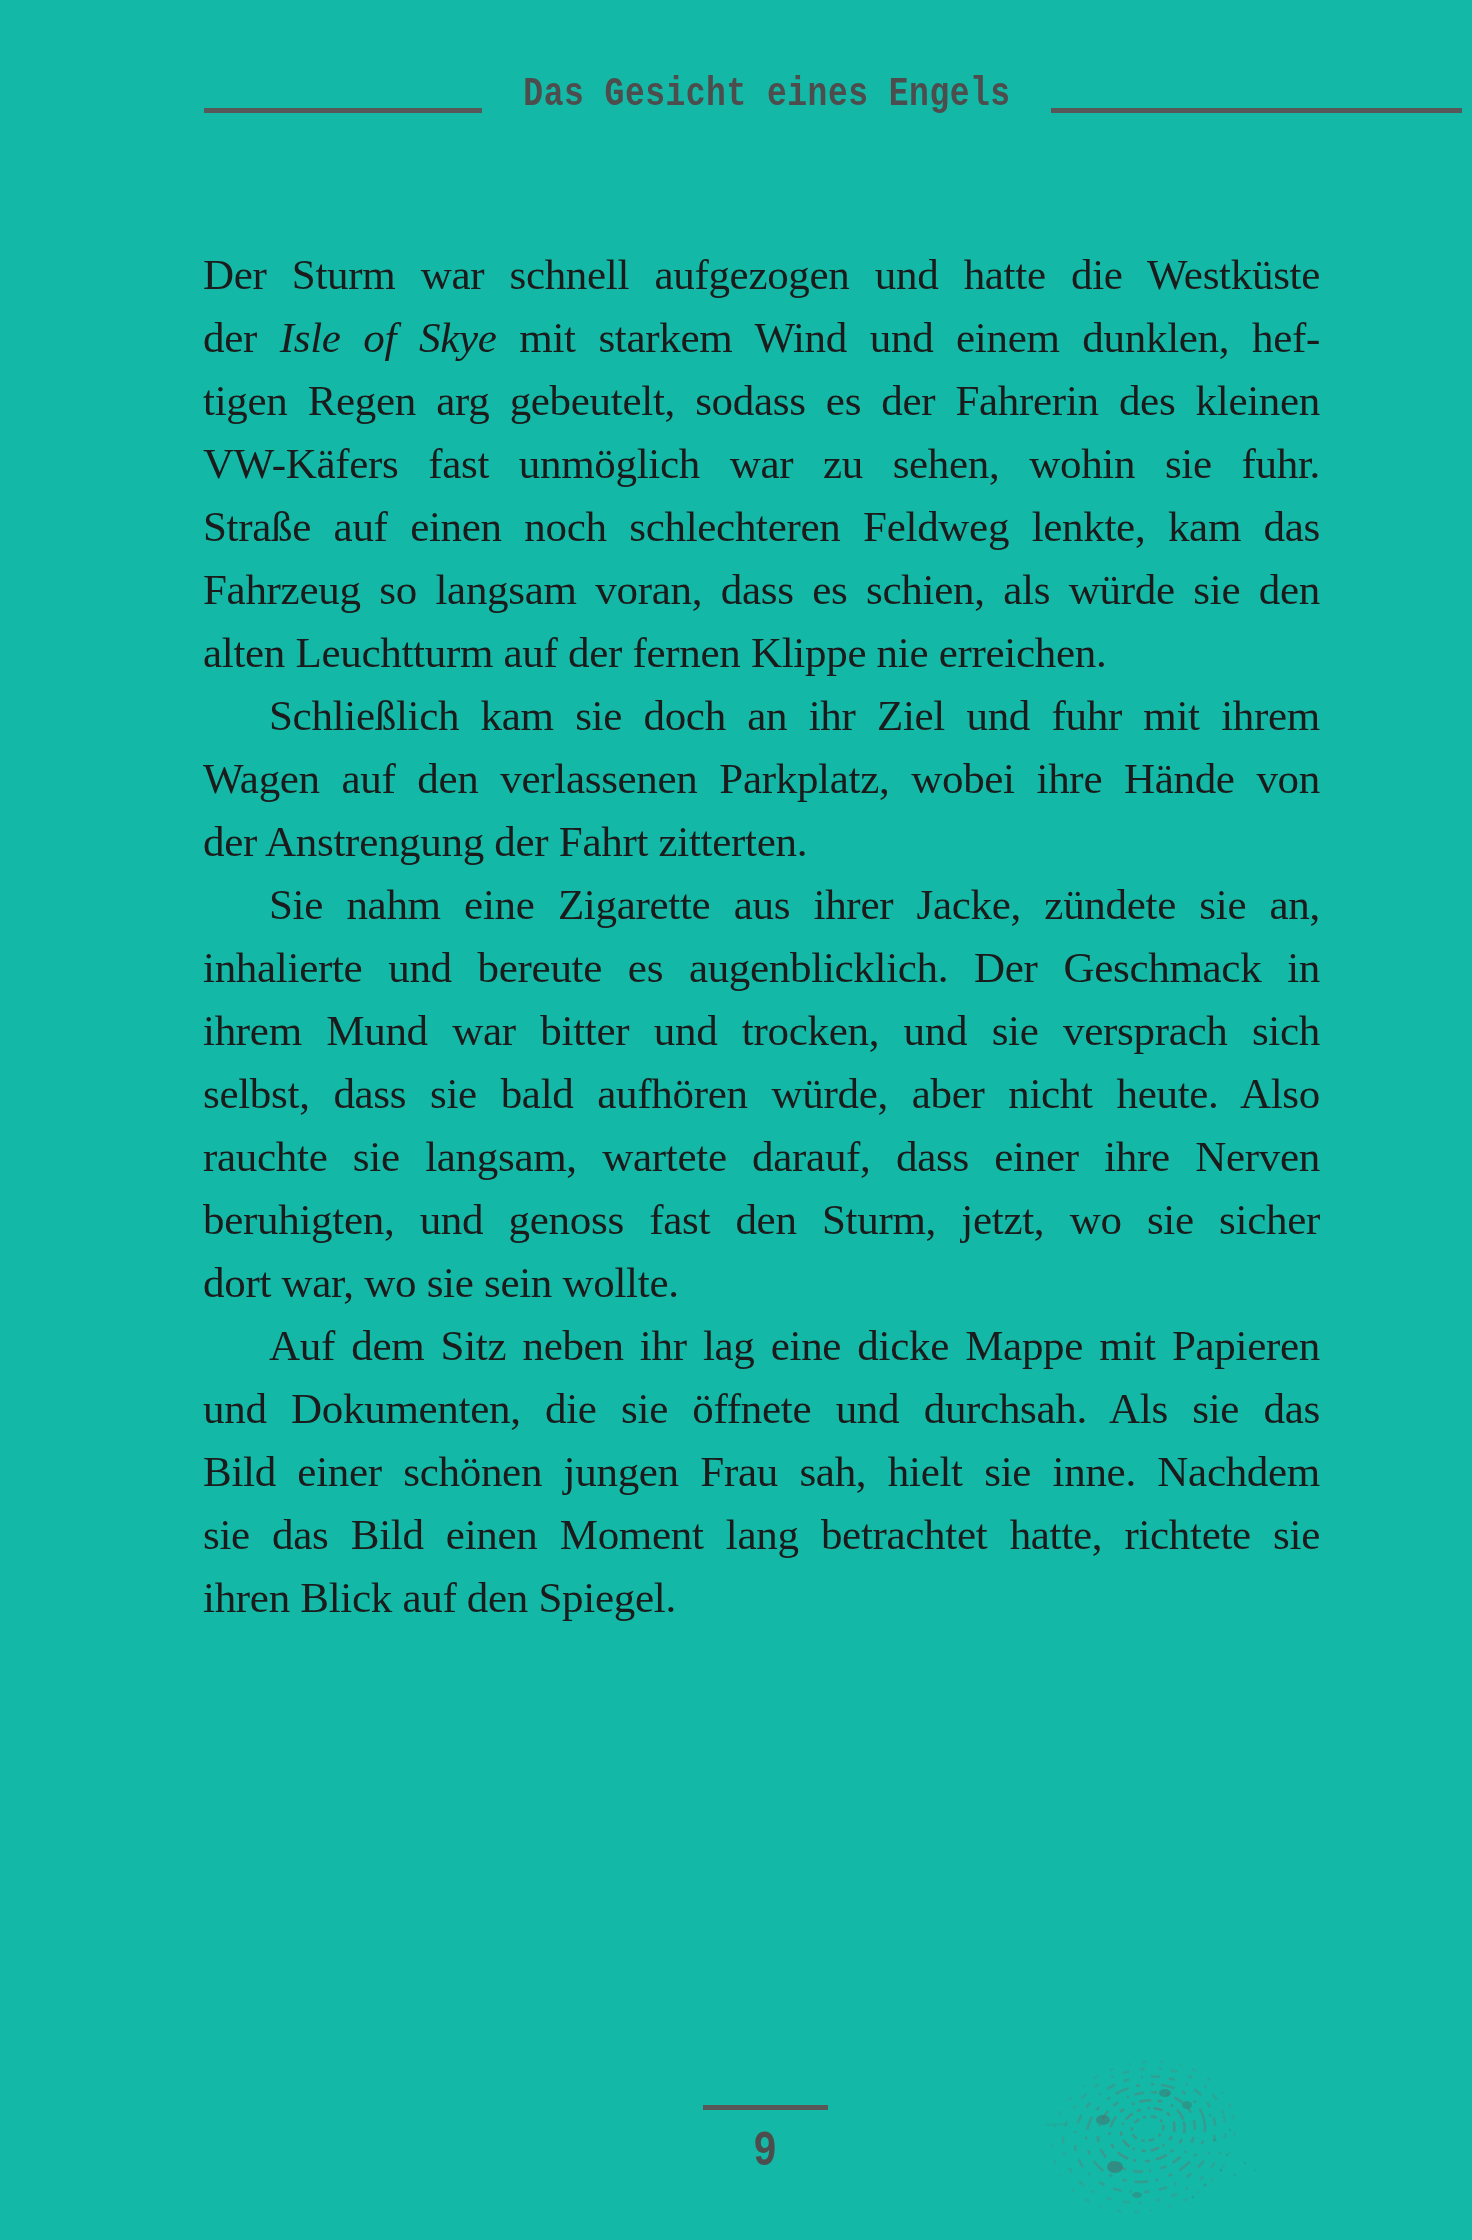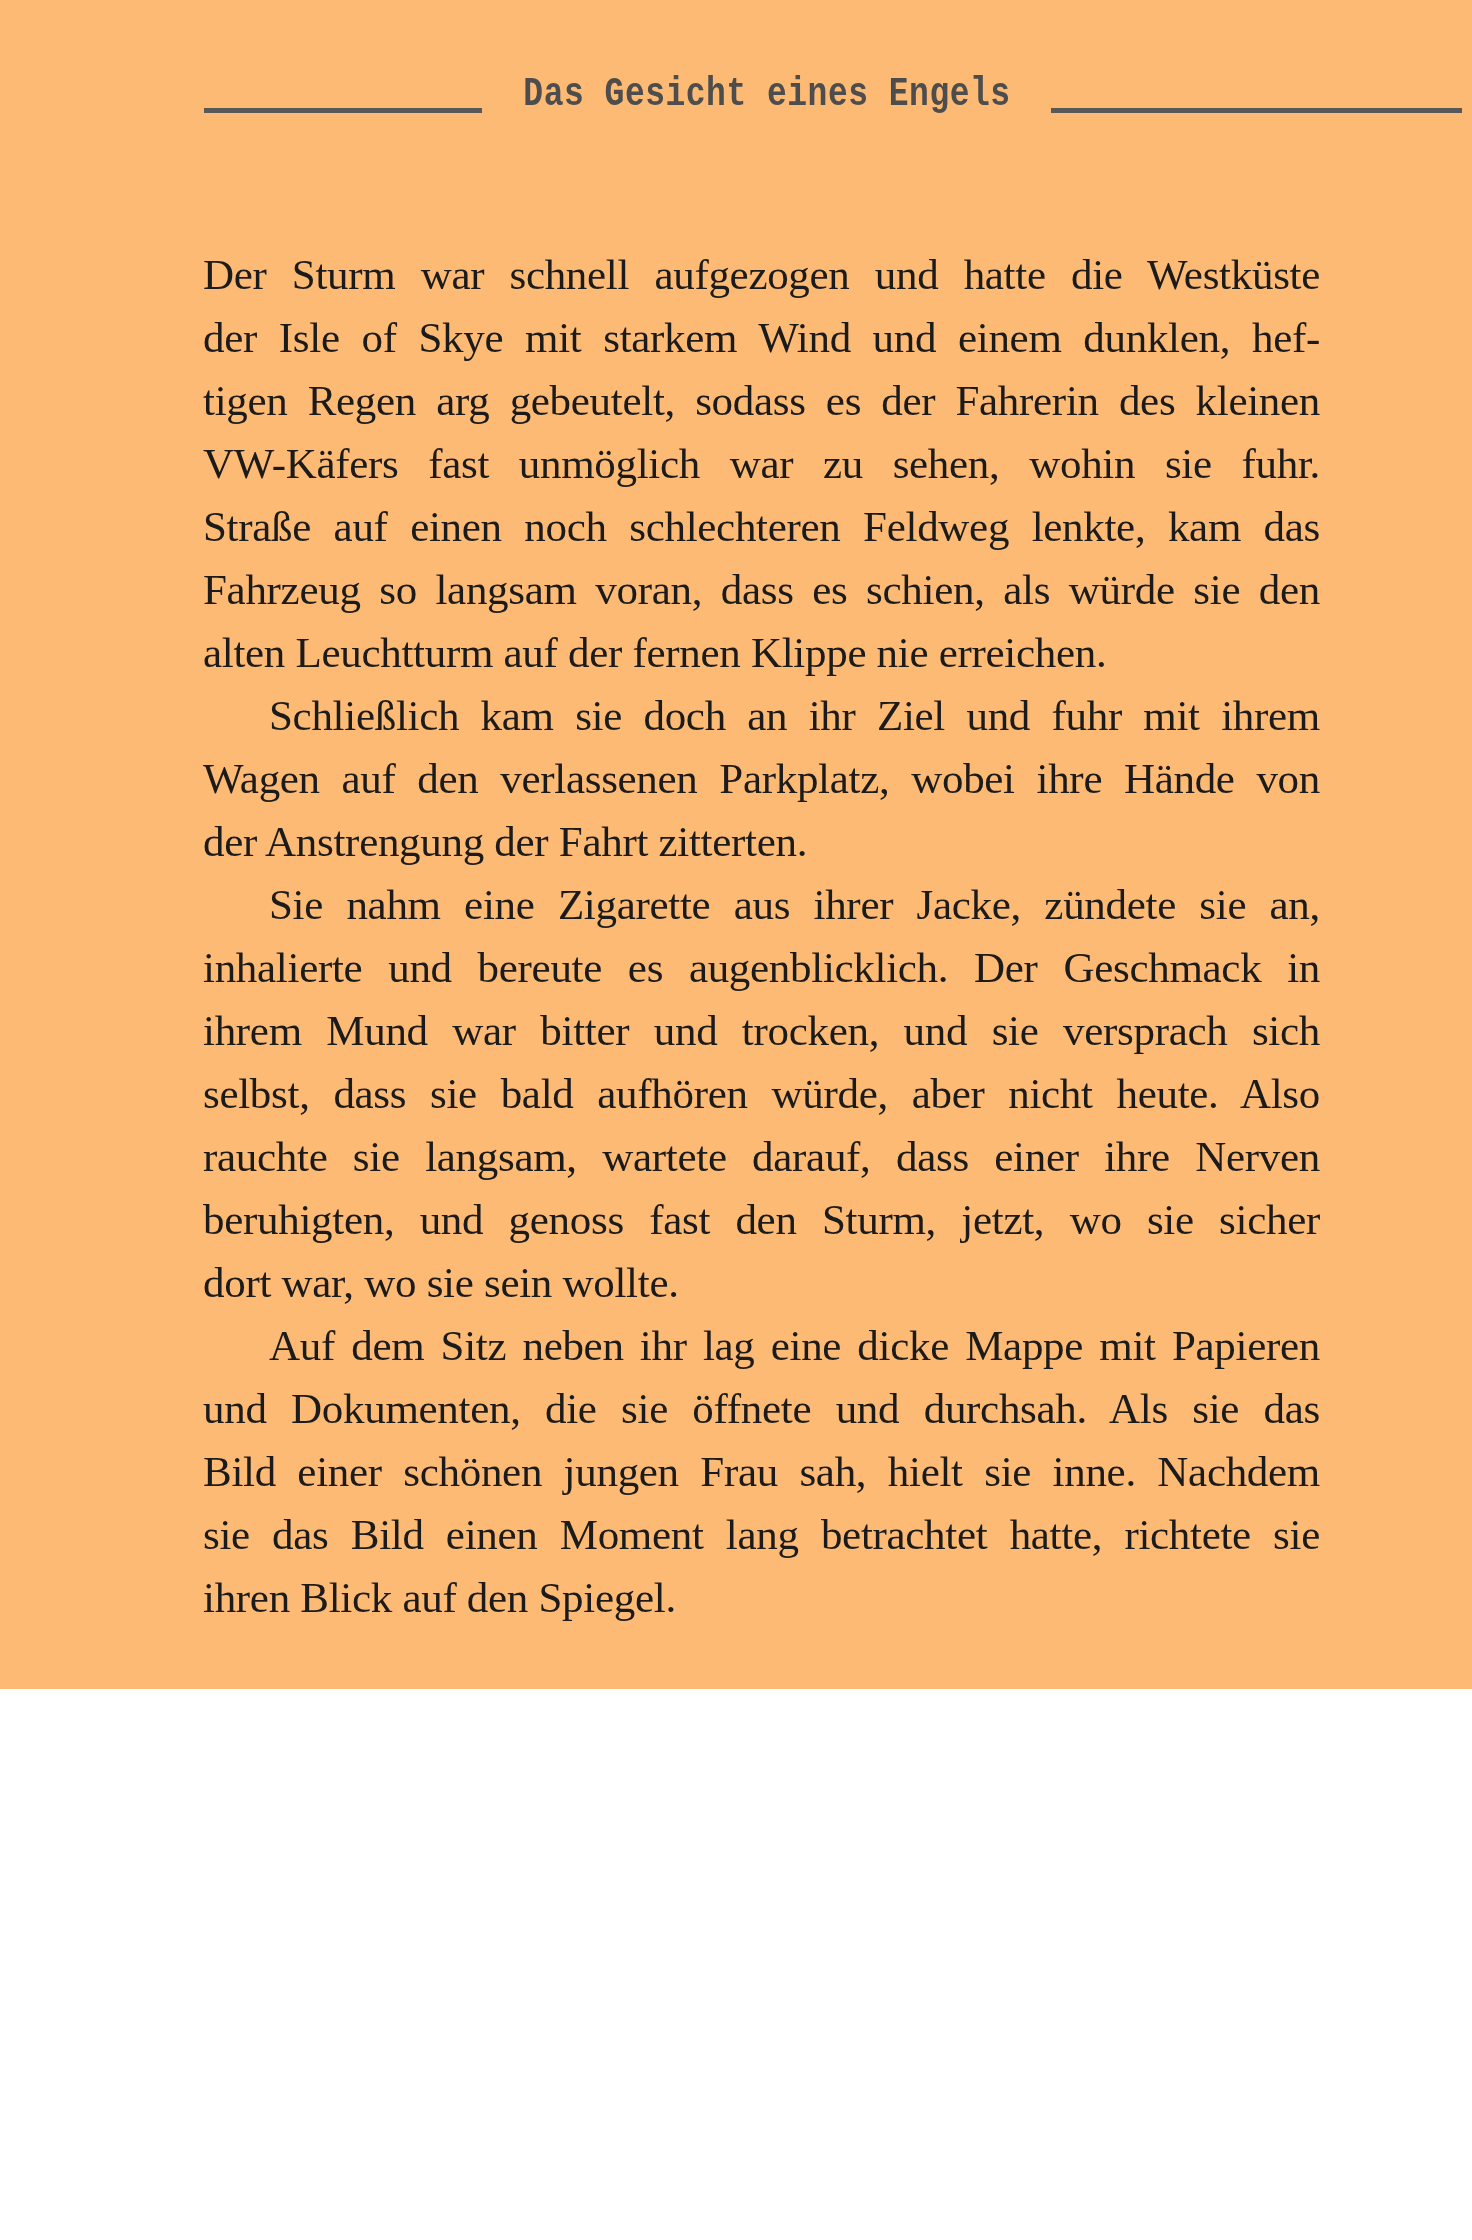--- a/index.html
+++ b/index.html
@@ -1,20 +1,20 @@
 <!DOCTYPE html>
 <html><head>
 <meta charset="utf-8">
 <style>
   html,body { margin:0; padding:0; background:#ffffff; }
   .page {
     position: relative;
     width: 1472px;
-    height: 1689px;
-    background: #fdba74;
+    height: 2240px;
+    background: #14b8a6;
     font-family: "Liberation Serif", serif;
     overflow: hidden;
   }
 
   
   .header-rule {
     position: absolute;
     top: 108px;
     height: 5px;
     background: #585858;
@@ -51,21 +51,21 @@
   .body-text p { margin: 0; padding: 0; }
   .line {
     text-align: justify;
     text-align-last: justify;
   }
   .line.last {
     text-align: center;
     text-align-last: left;
   }
   .line.indent { text-indent: 66px; }
-  .italic { }
+  .italic { font-style: italic; }
 
   
   .footer-rule {
     position: absolute;
     left: 703px;
     top: 2105px;
     width: 125px;
     height: 5px;
     background: #585858;
   }

